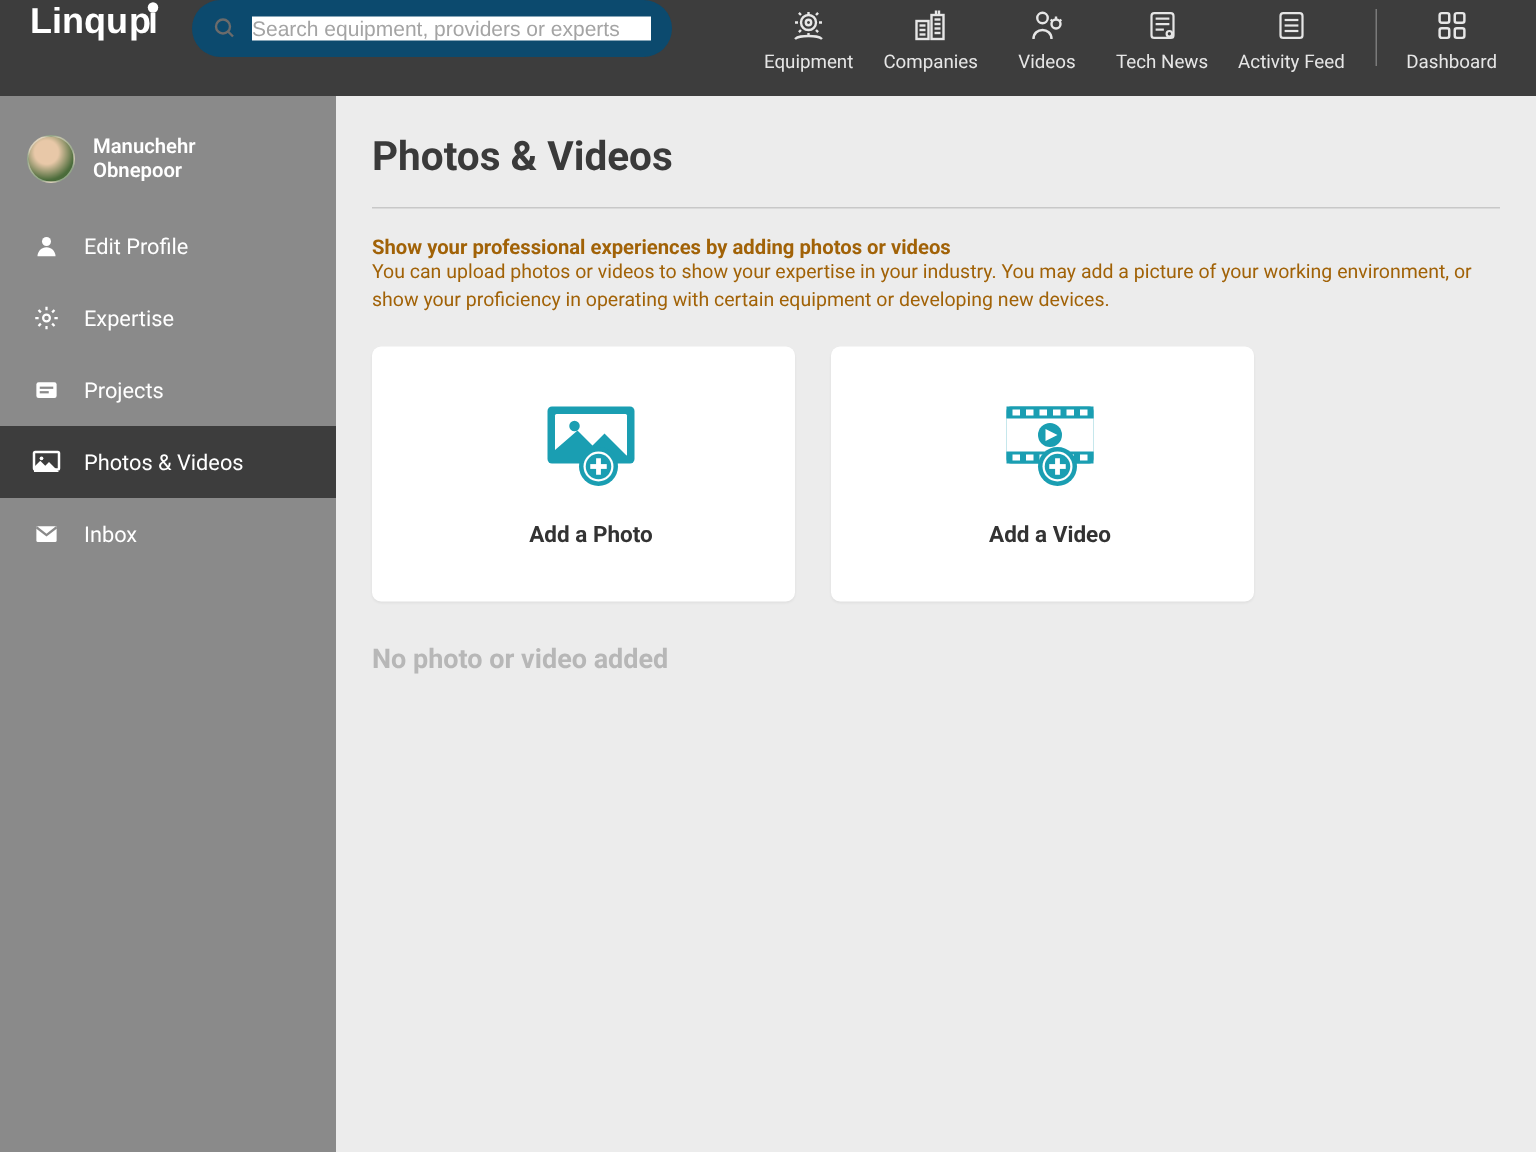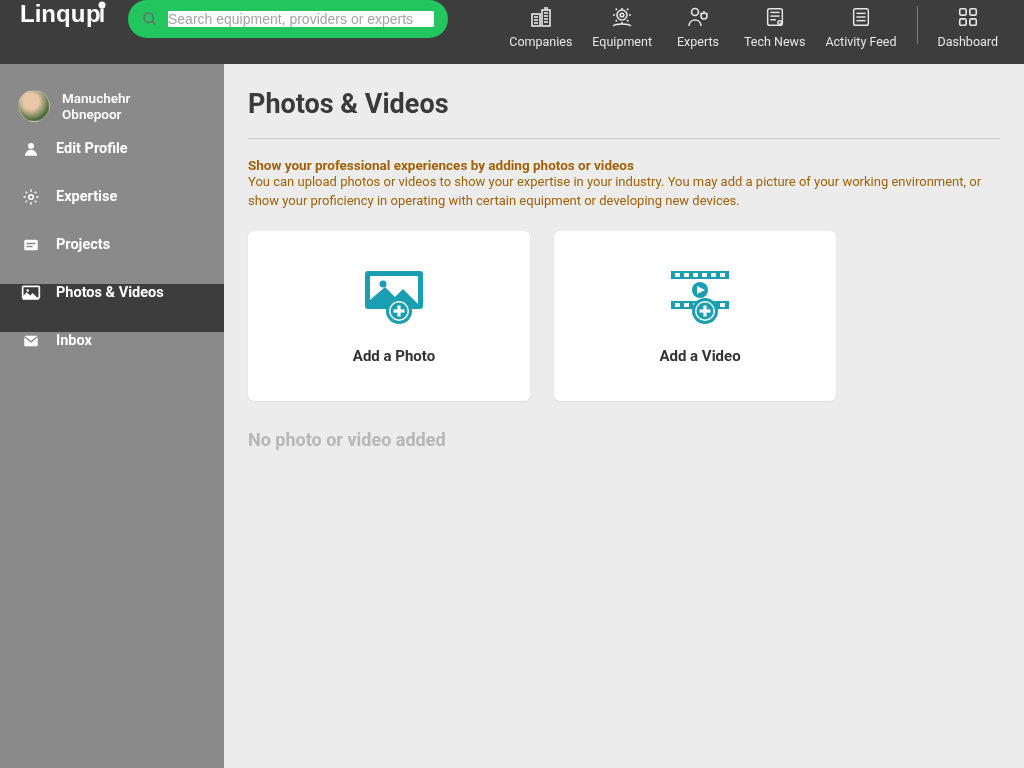--- a/index.html
+++ b/index.html
@@ -1,35 +1,35 @@
 <!DOCTYPE html>
 <html><head>
 <meta charset="utf-8">
 <style>
   * { box-sizing: border-box; margin: 0; padding: 0; }
   html, body { width: 1024px; height: 768px; font-family: -apple-system, BlinkMacSystemFont, "Segoe UI", Roboto, "Helvetica Neue", Arial, sans-serif; background: #ececec; overflow: hidden; }
   
   .header { display: flex; align-items: flex-start; height: 64px; background: #3d3d3d; padding: 0 16px 0 20px; }
   .logo { display: flex; align-items: center; margin-right: 16px; min-width: 92px; }
-  .search-wrap { display:flex; align-items:center; background:#22c55e; border-radius:22px; height:38px; width:320px; padding:0 14px; }
+  .search-wrap { display:flex; align-items:center; background:#0c4a6e; border-radius:22px; height:38px; width:320px; padding:0 14px; }
   .search-wrap svg { flex-shrink:0; }
   .search-input { border:none; outline:none; font-size:14px; width:100%; margin-left:10px; color:#333; }
   .search-input::placeholder { color:#a4a4a4; }
   .top-nav { display:flex; align-items:flex-start; margin-left:auto; gap: 0; }
   .top-nav-item { display:flex; flex-direction:column; align-items:center; justify-content:flex-start; color:#e6e6e6; font-size:12.5px; cursor:pointer; padding: 4px 10px 0 10px; min-width:72px; }
   .top-nav-item .icon-slot { height:26px; display:flex; align-items:center; justify-content:center; }
   .top-nav-item span.label { margin-top:4px; white-space: nowrap; }
   .divider { width:1px; height:38px; background:#7a7a7a; margin: 0 10px; align-self:center; }
   
   .layout { display:flex; height: calc(768px - 64px); }
   .sidebar { width:224px; background:#8a8a8a; display:flex; flex-direction:column; padding-top:14px; }
   .profile-row { display:flex; align-items:center; padding: 12px 34px 18px 18px; }
   .avatar { width:32px; height:32px; border-radius:50%; background: radial-gradient(circle at 40% 35%, #e8c8a8 0 30%, #4a6b3a 70%); border:1px solid rgba(255,255,255,0.4); flex-shrink:0; }
   .profile-name { color:#fff; font-size:13.5px; font-weight:600; margin-left:12px; }
-  .side-item { display:flex; height:48px; padding-left:20px; color:#fff; font-size:14.5px; font-weight:700; cursor:pointer; }
+  .side-item { display:flex; align-items:center; height:48px; padding-left:20px; color:#fff; font-size:14.5px; font-weight:400; cursor:pointer; }
   .side-item.active { background:#3d3d3d; }
   .side-item .side-icon { width:22px; display:flex; justify-content:center; margin-right:14px; }
   
   .main { flex:1; background:#ececec; padding: 24px 24px 24px 24px; overflow:auto; }
   .page-title { font-size:27px; font-weight:700; color:#3a3a3a; margin-bottom:18px; }
   .hr { height:1px; background:#c8c8c8; margin-bottom:18px; }
   .subhead { font-size:13.5px; font-weight:700; color:#a16207; margin-bottom:0; }
   .desc { font-size:13px; color:#a16207; line-height:1.45; margin-bottom:20px; max-width: 760px; }
   .cards { display:flex; gap:24px; }
   .card { width:282px; height:170px; background:#fff; border-radius:6px; box-shadow: 0 1px 2px rgba(0,0,0,0.06); display:flex; flex-direction:column; align-items:center; justify-content:center; cursor:pointer;padding-left:10px; }
@@ -54,56 +54,56 @@
       <circle cx="10" cy="10" r="7"></circle>
         <line x1="20" y1="20" x2="15" y2="15"></line>
     </svg>
     <input class="search-input" placeholder="Search equipment, providers or experts" style="">
   </div>
 
   <div class="top-nav">
     <div class="top-nav-item">
       <div class="icon-slot">
         <svg width="24" height="22" viewBox="0 0 24 22" fill="none" stroke="#e6e6e6" stroke-width="1.6">
+          <circle cx="12" cy="9" r="5"></circle>
+            <circle cx="12" cy="9" r="1.8"></circle>
+          <path d="M12 2v2M12 16v2M5 9h-2M21 9h-2M7 4l-1.4-1.4M18.4 15.4L17 14M7 14l-1.4 1.4M18.4 2.6L17 4"></path>
+          <path d="M3 20c2-2 5-2 9-2s7 0 9 2"></path>
+        </svg>
+      </div>
+      <span class="label">Equipment</span>
+    </div>
+    <div class="top-nav-item">
+      <div class="icon-slot">
+        <svg width="24" height="22" viewBox="0 0 24 22" fill="none" stroke="#e6e6e6" stroke-width="1.6">
           <rect x="3" y="8" width="8" height="12"></rect>
             <rect x="13" y="4" width="8" height="16"></rect>
           <line x1="5" y1="11" x2="9" y2="11"></line>
             <line x1="5" y1="14" x2="9" y2="14"></line>
             <line x1="5" y1="17" x2="9" y2="17"></line>
           <line x1="15" y1="7" x2="19" y2="7"></line>
             <line x1="15" y1="10" x2="19" y2="10"></line>
             <line x1="15" y1="13" x2="19" y2="13"></line>
             <line x1="15" y1="16" x2="19" y2="16"></line>
           <line x1="16" y1="4" x2="16" y2="1"></line>
             <line x1="18" y1="4" x2="18" y2="1"></line>
         </svg>
       </div>
       <span class="label">Companies</span>
     </div>
     <div class="top-nav-item">
       <div class="icon-slot">
         <svg width="24" height="22" viewBox="0 0 24 22" fill="none" stroke="#e6e6e6" stroke-width="1.6">
-          <circle cx="12" cy="9" r="5"></circle>
-            <circle cx="12" cy="9" r="1.8"></circle>
-          <path d="M12 2v2M12 16v2M5 9h-2M21 9h-2M7 4l-1.4-1.4M18.4 15.4L17 14M7 14l-1.4 1.4M18.4 2.6L17 4"></path>
-          <path d="M3 20c2-2 5-2 9-2s7 0 9 2"></path>
-        </svg>
-      </div>
-      <span class="label">Equipment</span>
-    </div>
-    <div class="top-nav-item">
-      <div class="icon-slot">
-        <svg width="24" height="22" viewBox="0 0 24 22" fill="none" stroke="#e6e6e6" stroke-width="1.6">
           <circle cx="9" cy="6" r="3.5"></circle>
           <path d="M3 20c0-4 3-6 6-6s6 2 6 6"></path>
           <circle cx="18" cy="10" r="3"></circle>
             <path d="M18 5v2M18 13v0M14.5 7l1 1M21.5 7l-1 1"></path>
         </svg>
       </div>
-      <span class="label">Experts</span>
+      <span class="label">Videos</span>
     </div>
     <div class="top-nav-item">
       <div class="icon-slot">
         <svg width="22" height="22" viewBox="0 0 24 24" fill="none" stroke="#e6e6e6" stroke-width="1.6">
           <rect x="4" y="3" width="16" height="18" rx="2"></rect>
           <line x1="7" y1="7" x2="17" y2="7"></line>
             <line x1="7" y1="11" x2="17" y2="11"></line>
             <line x1="7" y1="15" x2="13" y2="15"></line>
           <circle cx="17" cy="18" r="2"></circle>
         </svg>

